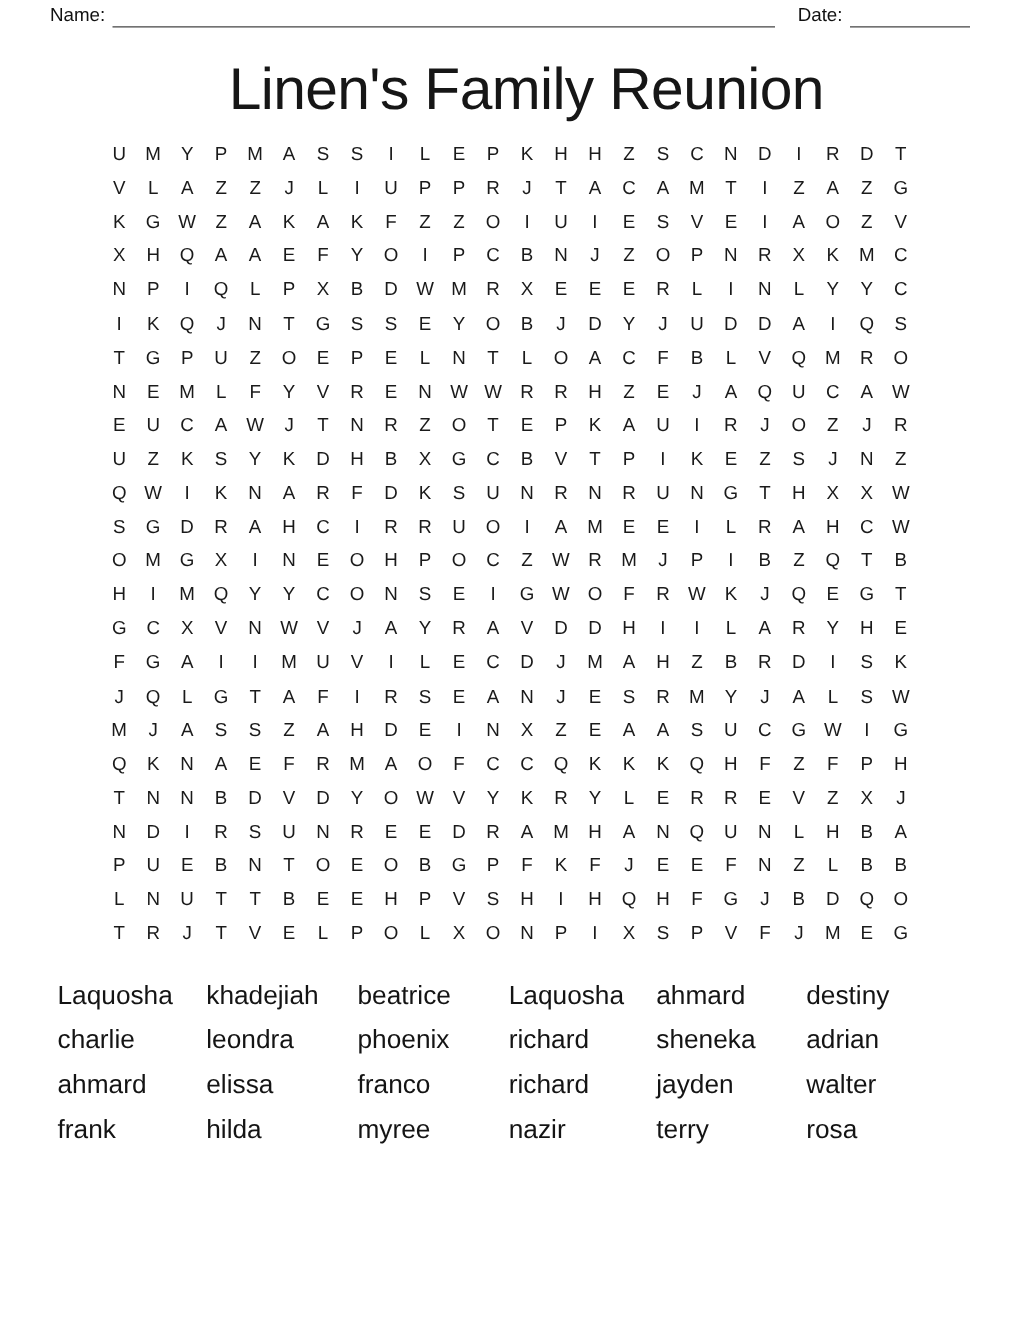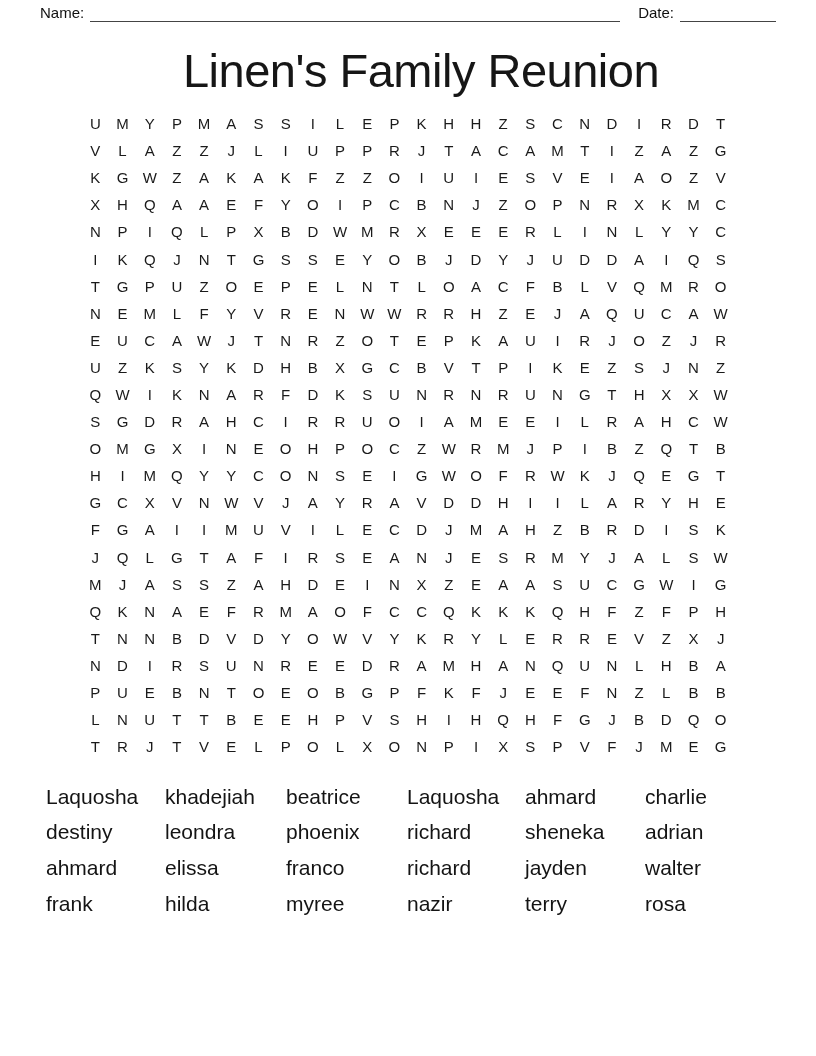--- a/index.html
+++ b/index.html
@@ -682,22 +682,22 @@
     <div class="cell">E</div>
     <div class="cell">G</div>
   </div>
 
 <div class="word-list">
     <div class="word">Laquosha</div>
     <div class="word">khadejiah</div>
     <div class="word">beatrice</div>
     <div class="word">Laquosha</div>
     <div class="word">ahmard</div>
+    <div class="word">destiny</div>
     <div class="word">charlie</div>
-    <div class="word">destiny</div>
     <div class="word">leondra</div>
     <div class="word">phoenix</div>
     <div class="word">richard</div>
     <div class="word">sheneka</div>
     <div class="word">adrian</div>
     <div class="word">ahmard</div>
     <div class="word">elissa</div>
     <div class="word">franco</div>
     <div class="word">richard</div>
     <div class="word">jayden</div>

